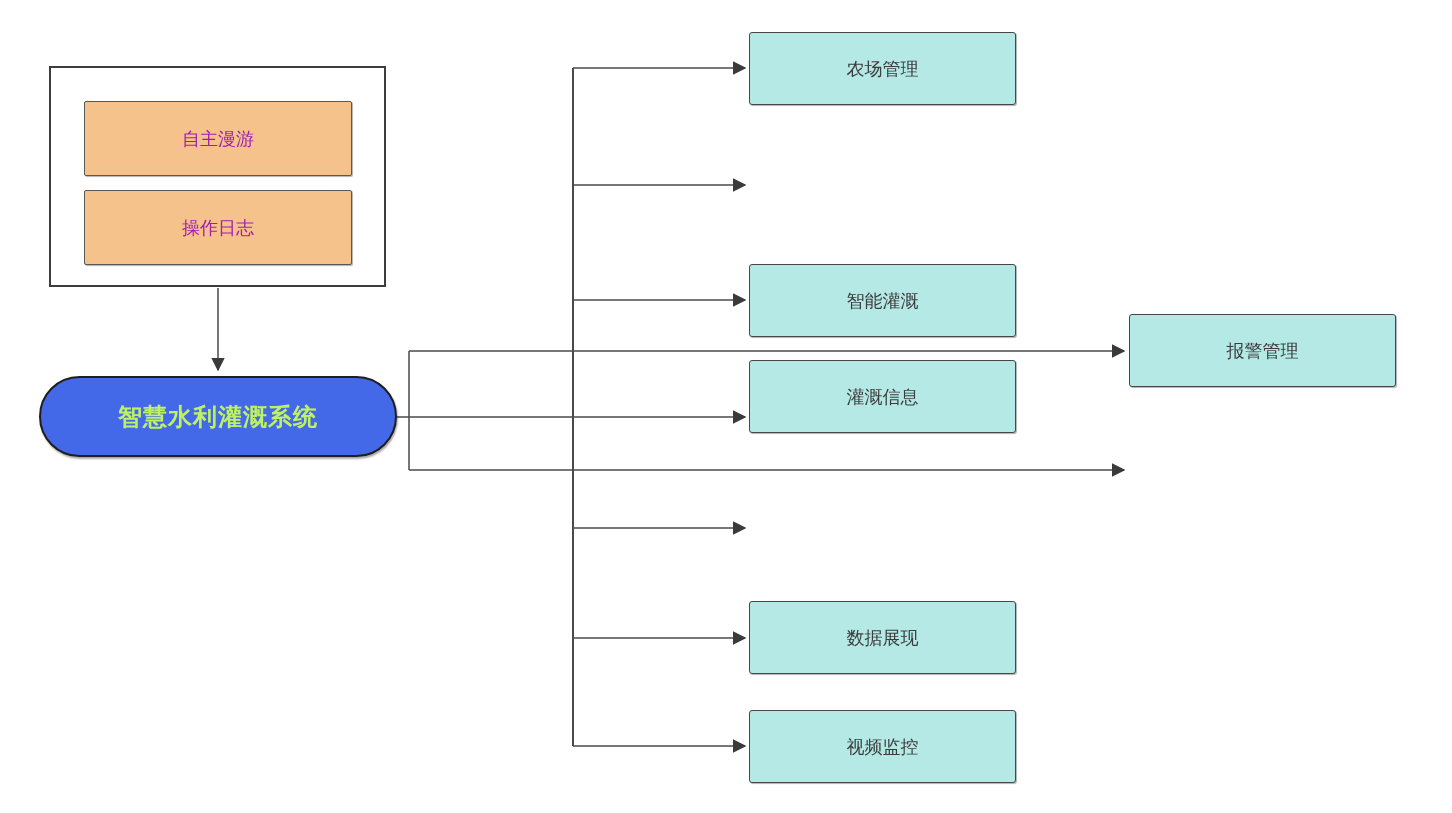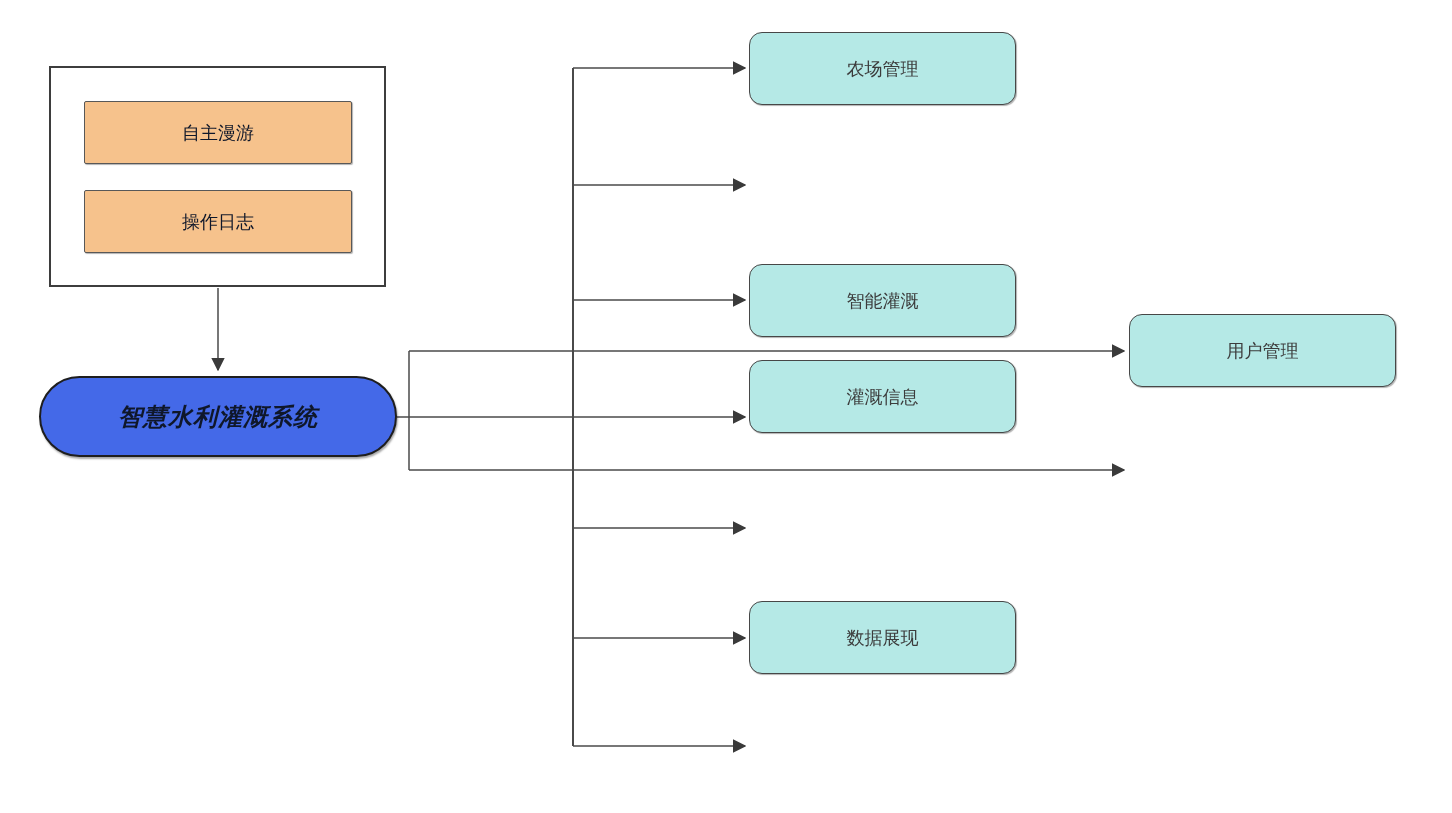--- a/index.html
+++ b/index.html
@@ -26,51 +26,50 @@
     text-align: center;
   }
   .panel-box {
     left: 49px; top: 66px;
     width: 337px; height: 221px;
     background: #ffffff;
     border: 2px solid #3d3d3d;
   }
   .orange-box {
     left: 84px;
-    width: 268px; height: 63px;
+    width: 268px; height: 75px;
     background: #f6c28c;
     border: 1px solid #585858;
     border-radius: 2px;
     box-shadow: 1px 1px 1px rgba(0,0,0,0.30);
     font-size: 18px;
-    color: #0f172a;
+    color: #a21caf;
   }
   .cyan-box {
     width: 267px; height: 73px;
     background: #b5e9e6;
     border: 1px solid #474747;
-    border-radius: 13px;
+    border-radius: 3px;
     box-shadow: 1px 1px 1px rgba(0,0,0,0.30);
     font-size: 18px;
     color: #3c3c3c;
   }
   .mid-col  { left: 749px; }
   .side-col { left: 1129px; }
   .root-pill {
     left: 39px; top: 376px;
     width: 358px; height: 81px;
     background: #4469e8;
     border: 2px solid #1e1e1e;
     border-radius: 41px;
     box-shadow: 1px 2px 2px rgba(0,0,0,0.35);
-    color: #0f172a;
+    color: #bef264;
     font-size: 24px;
     font-weight: bold;
     letter-spacing: 1px;
-    font-style: italic;
   }
 </style>
 </head>
 <body>
 
 <div class="canvas">
 
   <svg class="connectors" width="1452" height="813" viewBox="0 0 1452 813" xmlns="http://www.w3.org/2000/svg">
     <defs>
       <marker id="arw" viewBox="0 0 10 10" refX="9" refY="5" markerWidth="9" markerHeight="9" orient="auto-start-reverse">
@@ -110,18 +109,21 @@
   </div>
   <div class="node cyan-box mid-col" style="top:264px">
     <span>智能灌溉</span>
   </div>
   <div class="node cyan-box mid-col" style="top:360px">
     <span>灌溉信息</span>
   </div>
   <div class="node cyan-box mid-col" style="top:601px">
     <span>数据展现</span>
   </div>
+  <div class="node cyan-box mid-col" style="top:710px">
+    <span>视频监控</span>
+  </div>
 
   <div class="node cyan-box side-col" style="top:314px">
-    <span>用户管理</span>
+    <span>报警管理</span>
   </div>
 
 </div>
 
 </body></html>

